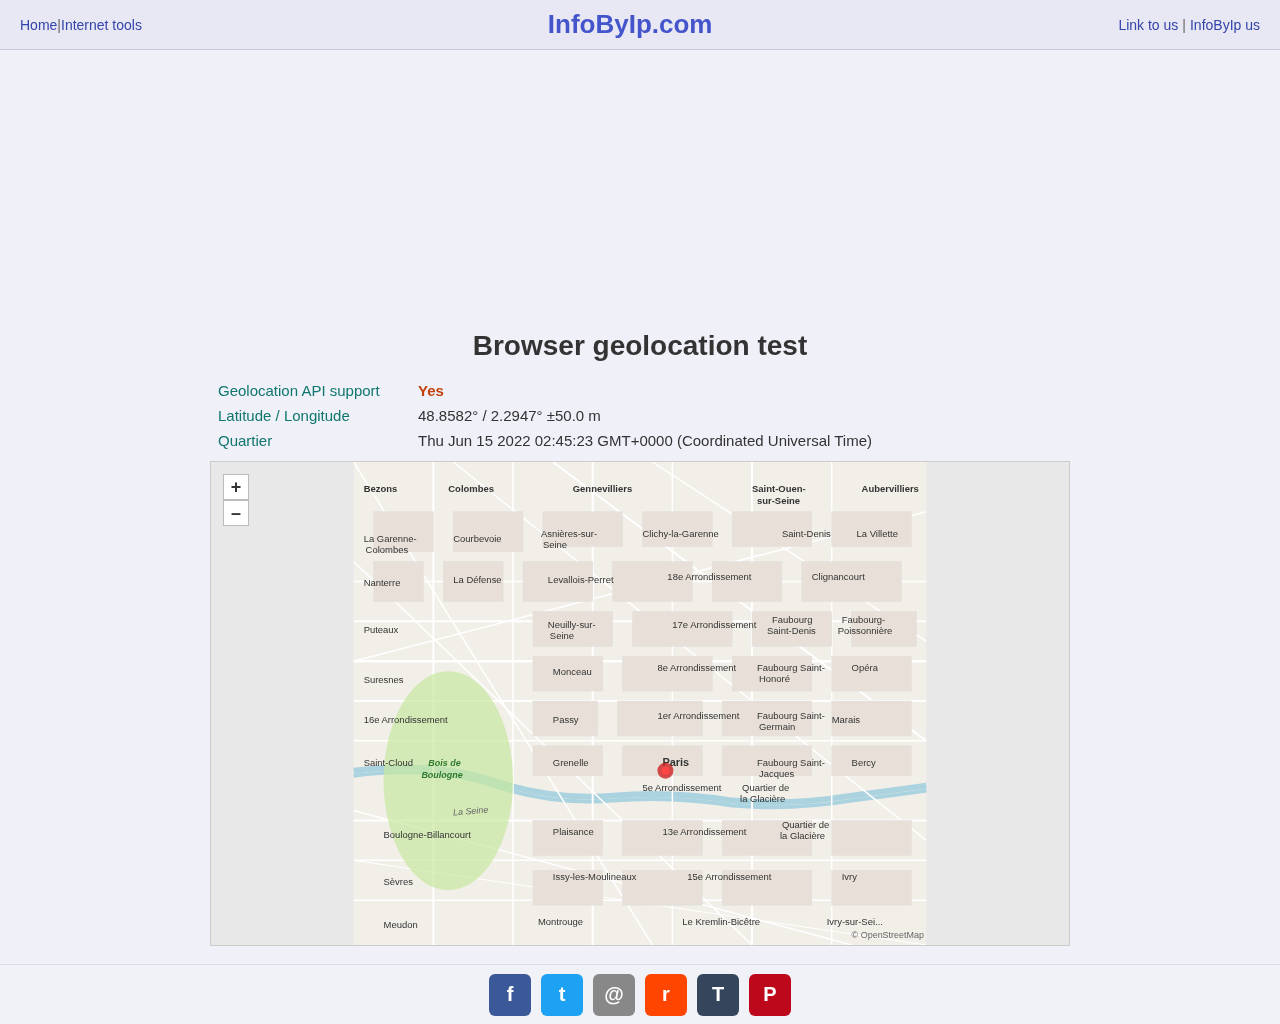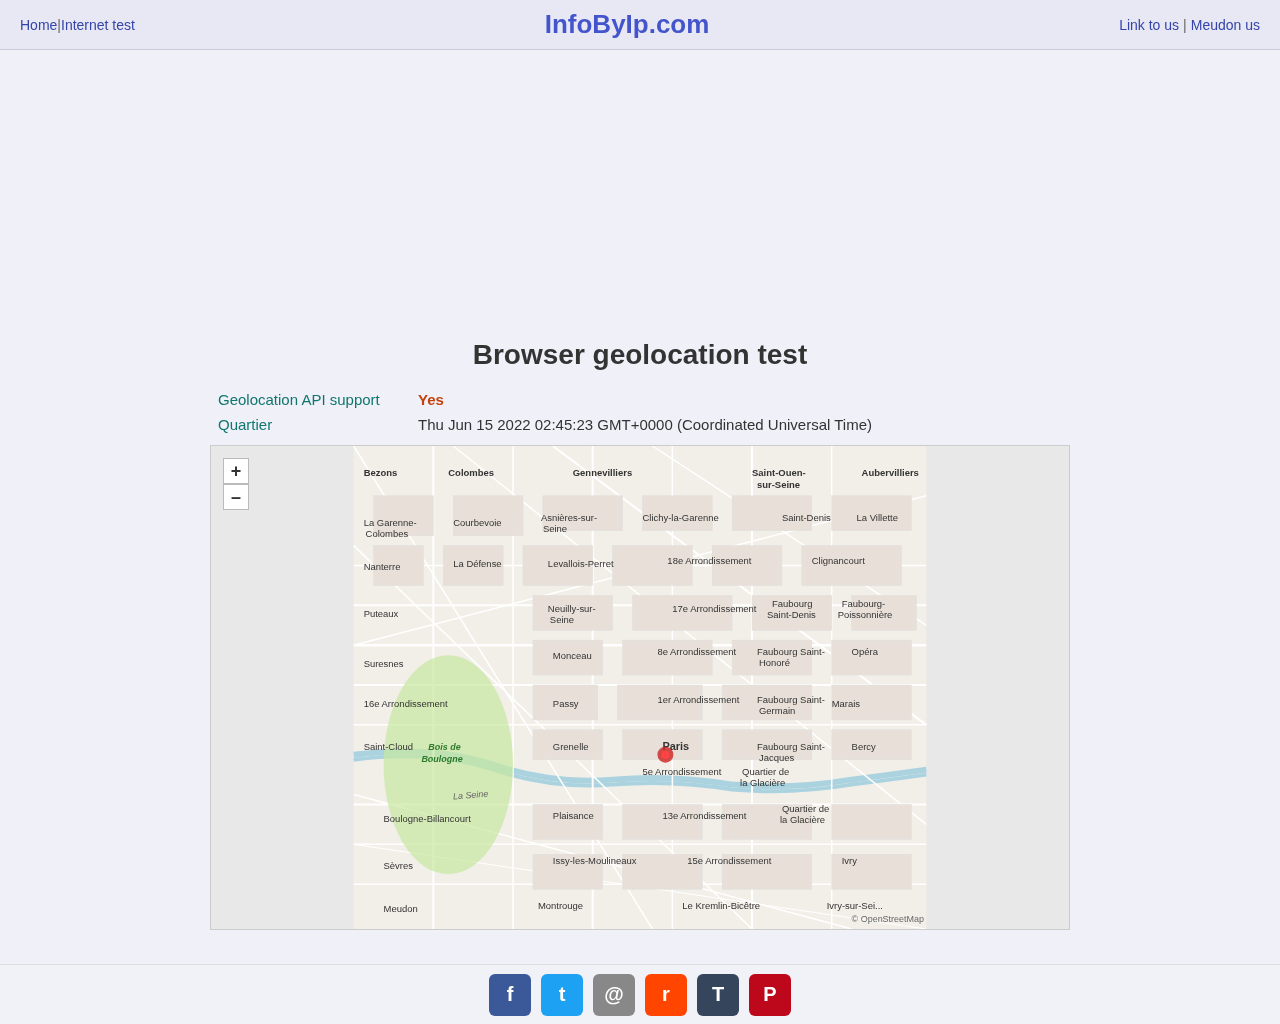--- a/index.html
+++ b/index.html
@@ -50,21 +50,21 @@
       background: #f0f0f8;
       height: 280px;
       display: flex;
       align-items: center;
       justify-content: center;
     }
 
     
     #main {
       max-width: 900px;
-      margin: 9px auto;
+      margin: 0 auto;
       padding: 0 20px 20px 20px;
     }
 
     #page-heading {
       font-size: 28px;
       font-weight: bold;
       text-align: center;
       color: #333;
       margin-bottom: 16px;
     }
@@ -166,41 +166,45 @@
     .social-tumblr { background: #35465c; }
     .social-pinterest { background: #bd081c; }
   </style>
 </head>
 <body>
 
 <div id="header">
   <div id="nav-left">
     <a href="#">Home</a>
     <span class="nav-sep">|</span>
-    <a href="#">Internet test</a>
+    <a href="#">Internet tools</a>
   </div>
   <div id="site-title">InfoByIp.com</div>
   <div id="nav-right">
     <a href="#">Link to us</a>
     <span class="nav-sep">|</span>
-    <a href="#">Meudon us</a>
+    <a href="#">InfoByIp us</a>
   </div>
 </div>
 
 <div id="ad-area">
 </div>
 
 <div id="main">
   <h1 id="page-heading">Browser geolocation test</h1>
 
   <table id="geo-table">
     <tbody>
         <tr>
       <td>Geolocation API support</td>
       <td><span class="yes-label">Yes</span></td>
+    </tr>
+    <tr>
+      <td>Latitude / Longitude</td>
+      <td>48.8582° / 2.2947° ±50.0 m</td>
     </tr>
     <tr>
       <td>Quartier</td>
       <td>Thu Jun 15 2022 02:45:23 GMT+0000 (Coordinated Universal Time)</td>
     </tr>
   </tbody>
     </table>
 
   <div id="map-container">
     

